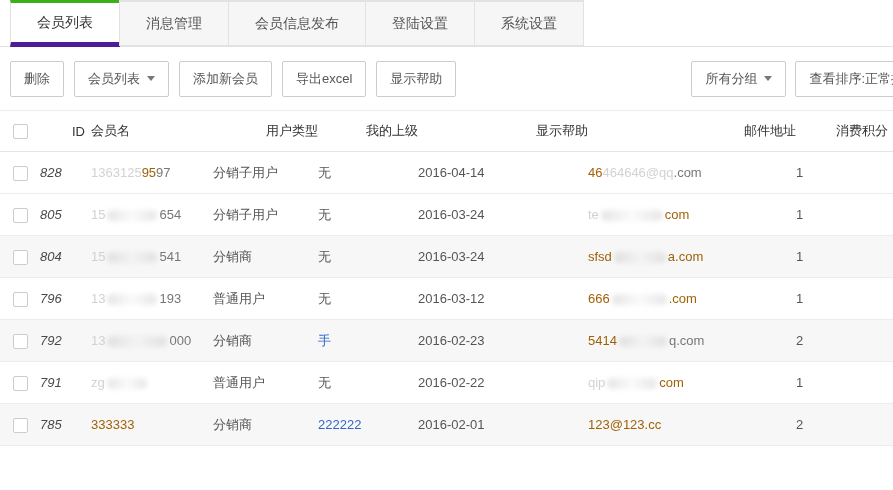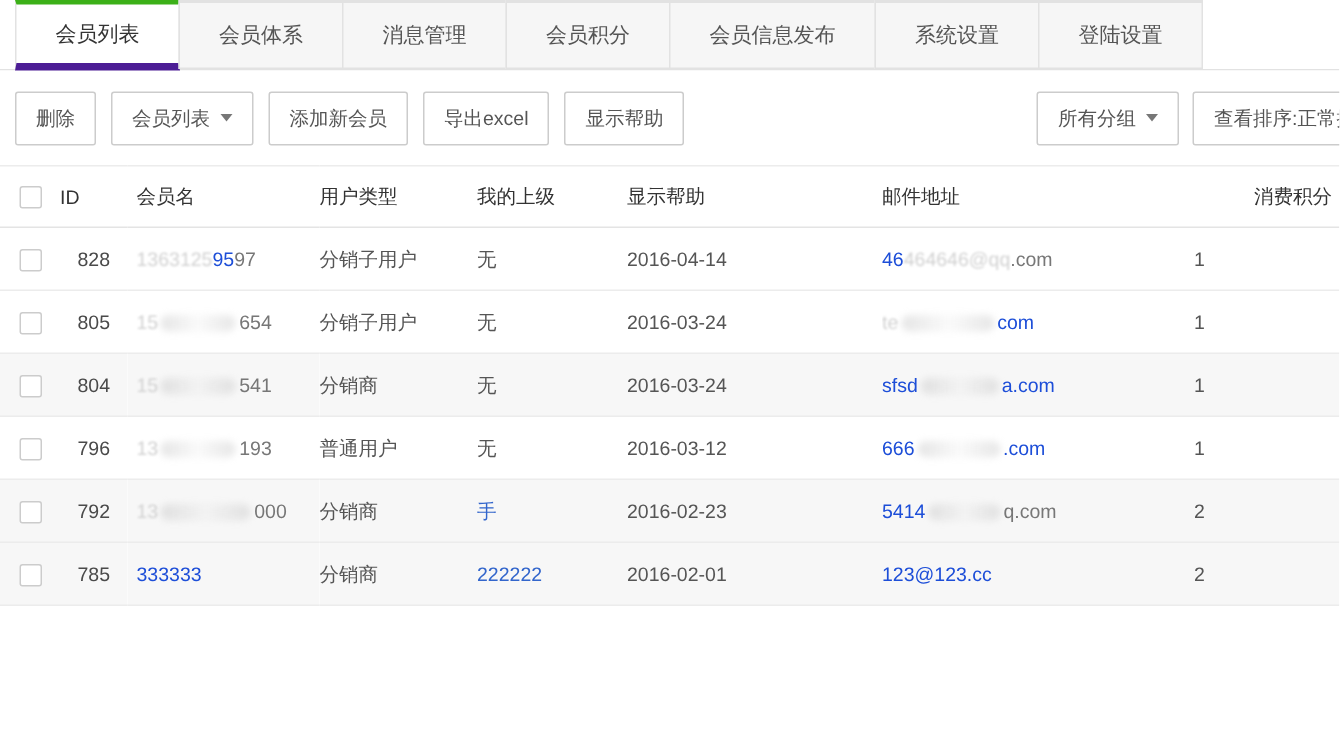--- a/index.html
+++ b/index.html
@@ -28,63 +28,57 @@
            border-left:4px solid transparent; border-right:4px solid transparent;
            border-top:5px solid #777; }
 
   
   table { width:893px; border-collapse:collapse; table-layout:fixed; border-top:1px solid #ececec; }
   th, td { font-size:13px; font-weight:400; overflow:hidden; white-space:nowrap; }
   th { height:41px; color:#333; border-bottom:1px solid #e4e4e4; background:#fff; }
   td { height:42px; color:#555; border-bottom:1px solid #ececec; }
   tr.alt td { background:#f7f7f7; }
   .td-check, .th-check { text-align:center; }
-  .td-id { text-align:center; color:#4a4a4a; }
+  .td-id { color:#4a4a4a;font-style:italic; }
   .td-name, .th-name { text-align:left; padding-left:6px; }
   .td-type, .td-up, .td-date, .td-email, .td-score { }
-  .th-c { text-align:left; }
+  .th-c { text-align:right; }
   .th-score { text-align:right; padding-right:5px; }
   input[type=checkbox] { appearance:none; -webkit-appearance:none; width:15px; height:15px;
         border:1px solid #ccc; border-radius:2px; background:#fff; cursor:pointer; vertical-align:middle; }
   .link { color:var(--link,#3366cc); cursor:pointer; }
 
   
   .f1 { color:#d2d2d2; filter:blur(0.6px); }
-  .f2 { color:#1d4ed8; filter:blur(0.3px); }
+  .f2 { color:#a16207; filter:blur(0.3px); }
   .f3 { color:#777; }
   .smudge { display:inline-block; height:11px; border-radius:6px; margin:0 2px; vertical-align:middle;
             background:linear-gradient(90deg, rgba(190,190,190,.40), rgba(215,215,215,.12), rgba(190,190,190,.38));
             filter:blur(2.5px); }
 </style>
 </head>
 <body>
 
 <div class="app">
 
   <div class="tabbar" id="tabbar">
       <div class="tab active">
         <span>会员列表</span>
       </div>
       <div class="tab">
-        <span>会员体系</span>
-      </div>
-      <div class="tab">
         <span>消息管理</span>
       </div>
       <div class="tab">
-        <span>会员积分</span>
-      </div>
-      <div class="tab">
         <span>会员信息发布</span>
       </div>
       <div class="tab">
+        <span>登陆设置</span>
+      </div>
+      <div class="tab">
         <span>系统设置</span>
-      </div>
-      <div class="tab">
-        <span>登陆设置</span>
       </div>
     </div>
 
   <div class="toolbar">
     <div class="btn-group left" id="toolbar-left">
         <div class="btn">
     <span>删除</span>
 
   </div>
         <div class="btn">
@@ -183,20 +177,30 @@
         <tr class="alt">
     <td class="td-check"><input type="checkbox" style=""></td>
     <td class="td-id">792</td>
     <td class="td-name"><span class="f1">13</span><span class="smudge" style="width: 60px;"></span><span class="f3">000</span></td>
     <td class="td-type">分销商</td>
     <td class="td-up"><span class="link">手</span></td>
     <td class="td-date">2016-02-23</td>
     <td class="td-email"><span class="f2">5414</span><span class="smudge" style="width: 48px;"></span><span class="f3">q.com</span></td>
     <td class="td-score">2</td>
   </tr>
+        <tr>
+    <td class="td-check"><input type="checkbox" style=""></td>
+    <td class="td-id">791</td>
+    <td class="td-name"><span class="f1">zg</span><span class="smudge" style="width: 40px;"></span></td>
+    <td class="td-type">普通用户</td>
+    <td class="td-up">无</td>
+    <td class="td-date">2016-02-22</td>
+    <td class="td-email"><span class="f1">qip</span><span class="smudge" style="width: 50px;"></span><span class="f2">com</span></td>
+    <td class="td-score">1</td>
+  </tr>
         <tr class="alt">
     <td class="td-check"><input type="checkbox" style=""></td>
     <td class="td-id">785</td>
     <td class="td-name"><span class="f2">333333</span></td>
     <td class="td-type">分销商</td>
     <td class="td-up"><span class="link">222222</span></td>
     <td class="td-date">2016-02-01</td>
     <td class="td-email"><span class="f2">123@123.cc</span></td>
     <td class="td-score">2</td>
   </tr>

